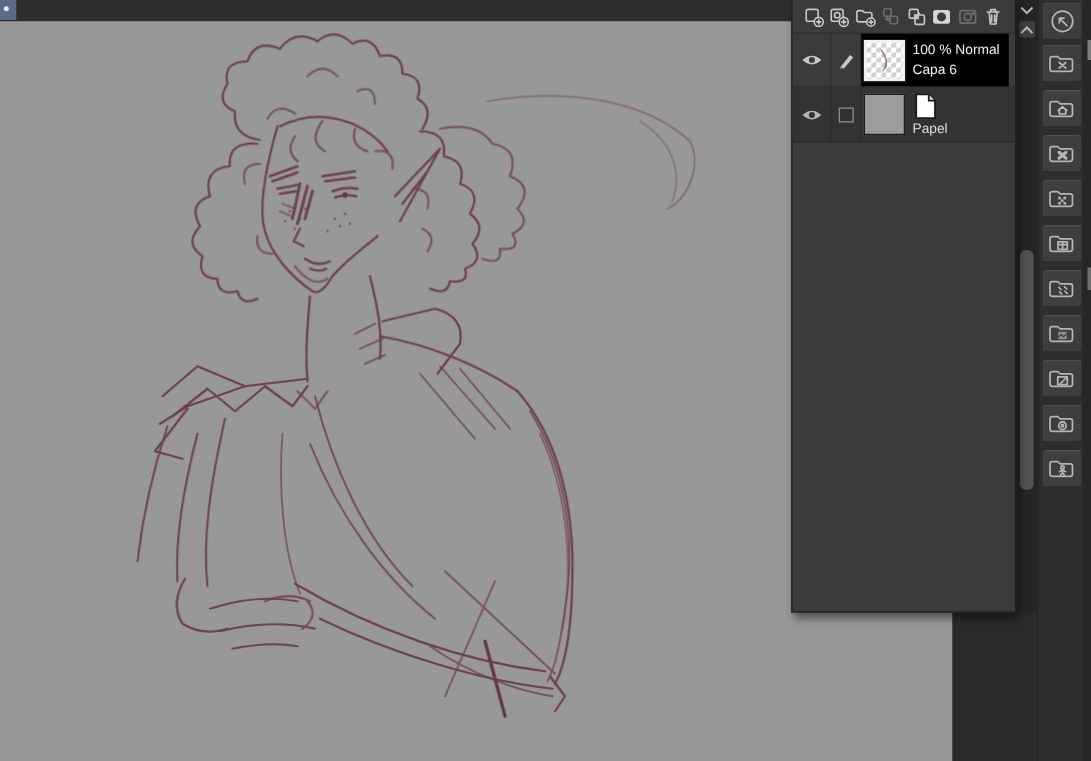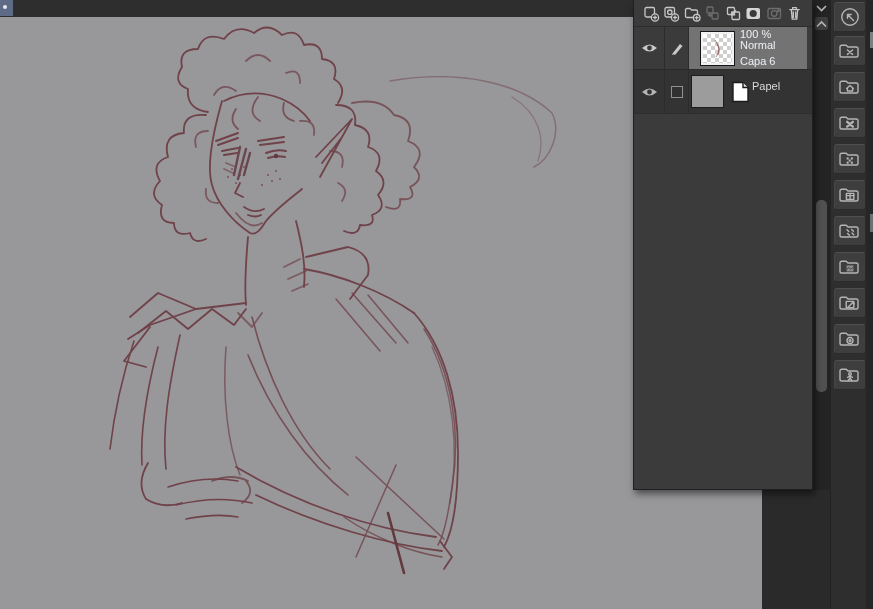--- a/index.html
+++ b/index.html
@@ -25,31 +25,31 @@
   .panel{position:absolute;left:633px;top:0;width:180px;height:490px;box-sizing:border-box;
          background:#3b3b3b;border:1px solid #1f1f1f;border-top:none;box-shadow:2px 4px 7px rgba(0,0,0,.5);}
   .panel-toolbar{height:26px;display:flex;align-items:center;justify-content:space-between;
                  padding:0 8px;border-bottom:1px solid #2c2c2c;}
   .tbtn{width:18px;height:18px;display:flex;align-items:center;justify-content:center;}
   .lrow{display:flex;align-items:stretch;}
   .row1{height:42px;border-bottom:1px solid #2a2a2a;}
   .row2{height:43px;background:#333333;border-bottom:1px solid #2e2e2e;}
   .cell-eye{width:30px;border-right:1px solid #2c2c2c;display:flex;align-items:center;justify-content:center;flex:none;}
   .cell-edit{width:23px;border-right:1px solid #2c2c2c;display:flex;align-items:center;justify-content:center;flex:none;}
-  .row1 .content{flex:1;margin-right:5px;background:#737373;display:flex;align-items:center;gap:6px;padding-left:12px;}
+  .row1 .content{flex:1;margin-right:5px;background:#000000;display:flex;align-items:center;gap:6px;padding-left:2px;}
   .row2 .content{flex:1;display:flex;align-items:center;gap:6px;padding-left:2px;}
   .thumb1{width:33px;height:33px;box-sizing:border-box;border:2px solid #f1f1f1;outline:1px solid #15151b;flex:none;
           background-color:#ffffff;
           background-image:linear-gradient(45deg,#cfcfcf 25%,transparent 25%,transparent 75%,#cfcfcf 75%),
                            linear-gradient(45deg,#cfcfcf 25%,transparent 25%,transparent 75%,#cfcfcf 75%);
           background-size:8px 8px;background-position:0 0,4px 4px;position:relative;}
   .thumb2{width:33px;height:33px;box-sizing:border-box;background:#9c9c9c;border:1px solid #1d1d1d;flex:none;}
   .texts{display:flex;flex-direction:column;gap:5px;}
   .t-line{font-size:11px;line-height:11px;color:#edf0f6;}
-  .papel-col{display:flex;align-items:flex-start;gap:2px;}
+  .papel-col{display:flex;flex-direction:column;align-items:flex-start;gap:2px;}
   .papel-label{font-size:11px;line-height:11px;color:#dadada;}
   .checkbox{width:12px;height:12px;box-sizing:border-box;border:1px solid #909090;background:#313131;}
 
   
   .sidebar{position:absolute;left:830px;top:0;width:43px;height:609px;background:#2e2e2e;border-left:1px solid #232323;box-sizing:border-box;}
   .sidebar-edge{position:absolute;left:866px;top:0;width:7px;height:609px;background:#262626;}
   .tile{position:absolute;left:3px;width:32px;height:30px;box-sizing:border-box;background:#3e3e3e;
         border:1px solid #2b2b2b;border-top-color:#4f4f4f;border-left-color:#464646;border-radius:3px;
         display:flex;align-items:center;justify-content:center;}
   .sliver{position:absolute;width:3px;background:#7e7e7e;left:870px;}

